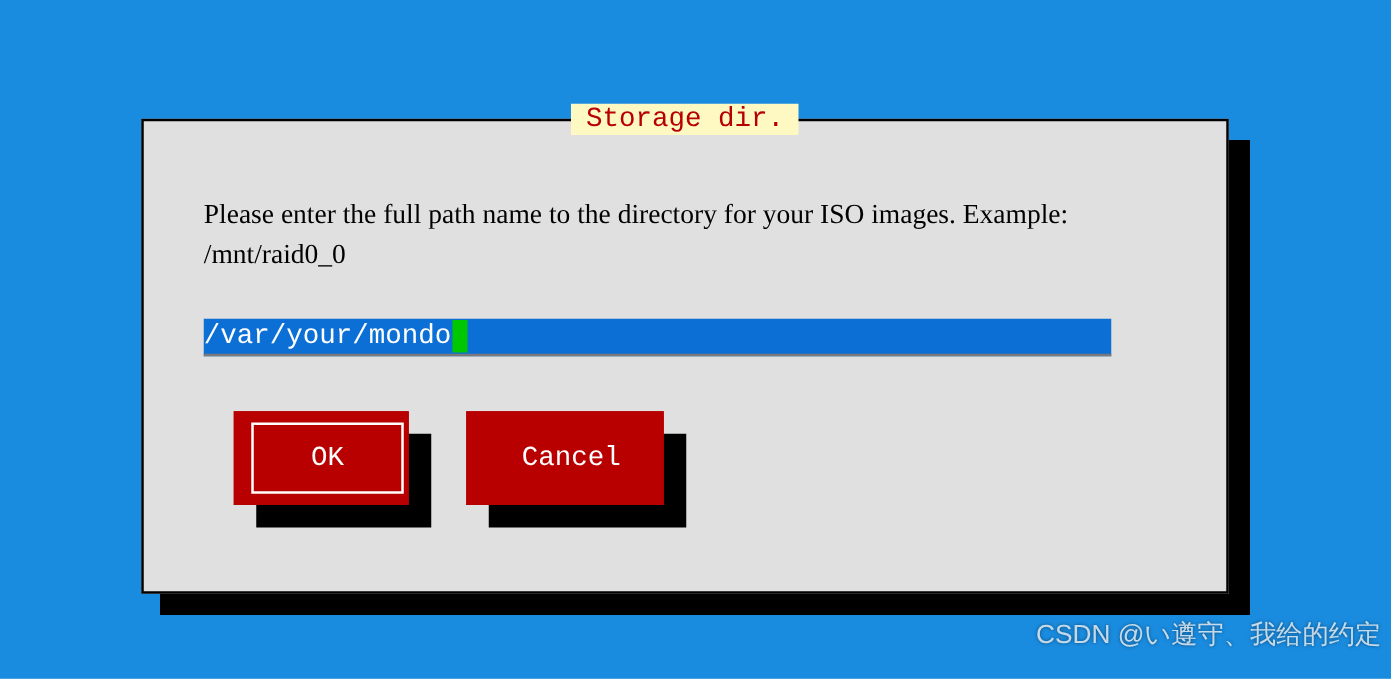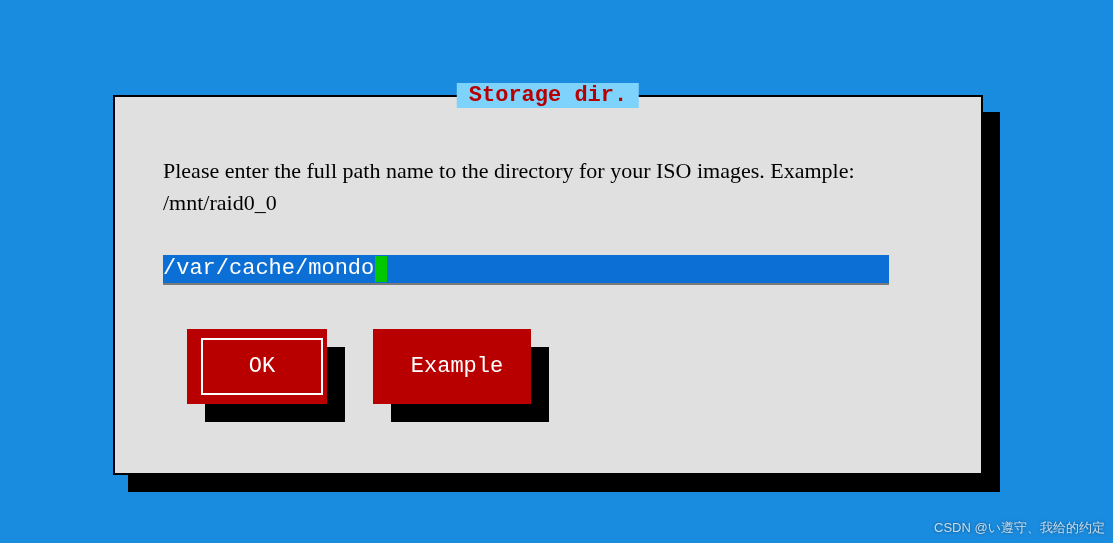--- a/index.html
+++ b/index.html
@@ -27,24 +27,24 @@
       width: 870px;
       height: 380px;
       background: #e0e0e0;
       border: 2px solid #000;
     }
     .dialog-title {
       position: absolute;
       top: -14px;
       left: 50%;
       transform: translateX(-50%);
-      background: #7dd3fc;
+      background: #fef9c3;
       color: #b80000;
       padding: 0 12px;
-      font-weight: bold;
+      font-weight: normal;
     }
     .body-text {
       position: absolute;
       top: 58px;
       left: 48px;
       right: 48px;
       color: #000;
       line-height: 1.45;
       white-space: pre-line;
       font-family: Liberation Serif, serif;
@@ -114,55 +114,55 @@
       display: flex;
       align-items: center;
       justify-content: center;
     }
     .btn.cancel .btn-inner {
       border: none;
     }
     .watermark {
       position: absolute;
       right: 8px;
-      bottom: 6px;
+      bottom: 22px;
       color: rgba(255,255,255,0.75);
       font-family: Arial, sans-serif;
-      font-size: 13px;
+      font-size: 21px;
       text-shadow: 0 0 3px rgba(0,0,0,0.5);
     }
   </style>
 </head>
 <body>
 
 <div class="dialog-shadow"></div>
 
 <div class="dialog">
   <div class="dialog-title"> Storage dir. </div>
 
   <div class="body-text">Please enter the full path name to the directory for your ISO images.  Example: /mnt/raid0_0</div>
 
   <div class="input-field">
-    <span class="input-text">/var/cache/mondo</span>
+    <span class="input-text">/var/your/mondo</span>
       <span class="cursor"></span>
   </div>
 
   <div class="buttons">
     <div class="btn-wrap">
       <div class="btn-shadow"></div>
       <div class="btn">
         <div class="btn-inner">
           <span>OK</span>
         </div>
       </div>
     </div>
     <div class="btn-wrap">
       <div class="btn-shadow"></div>
       <div class="btn cancel">
         <div class="btn-inner">
-          <span>Example</span>
+          <span>Cancel</span>
         </div>
       </div>
     </div>
   </div>
 </div>
 
 <div class="watermark">CSDN @い遵守、我给的约定</div>
 
 </body></html>

